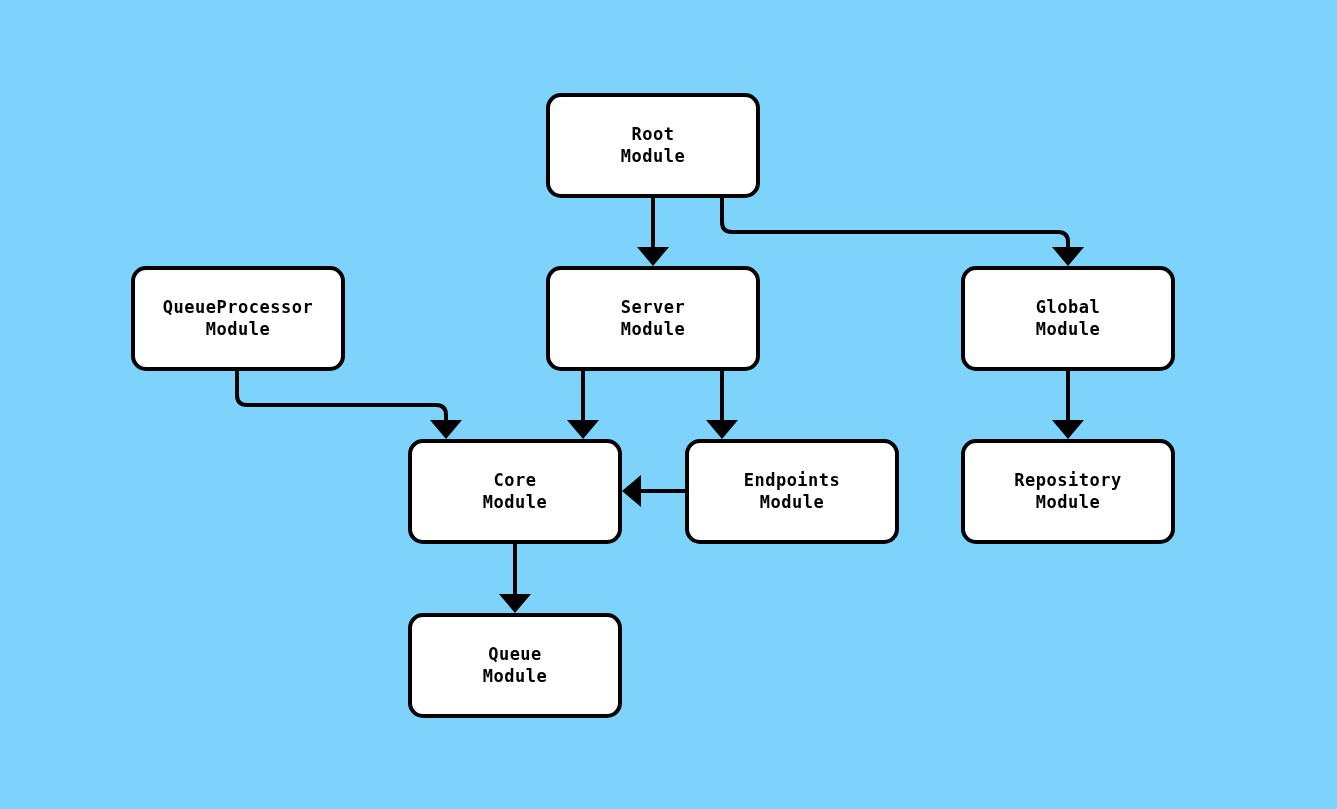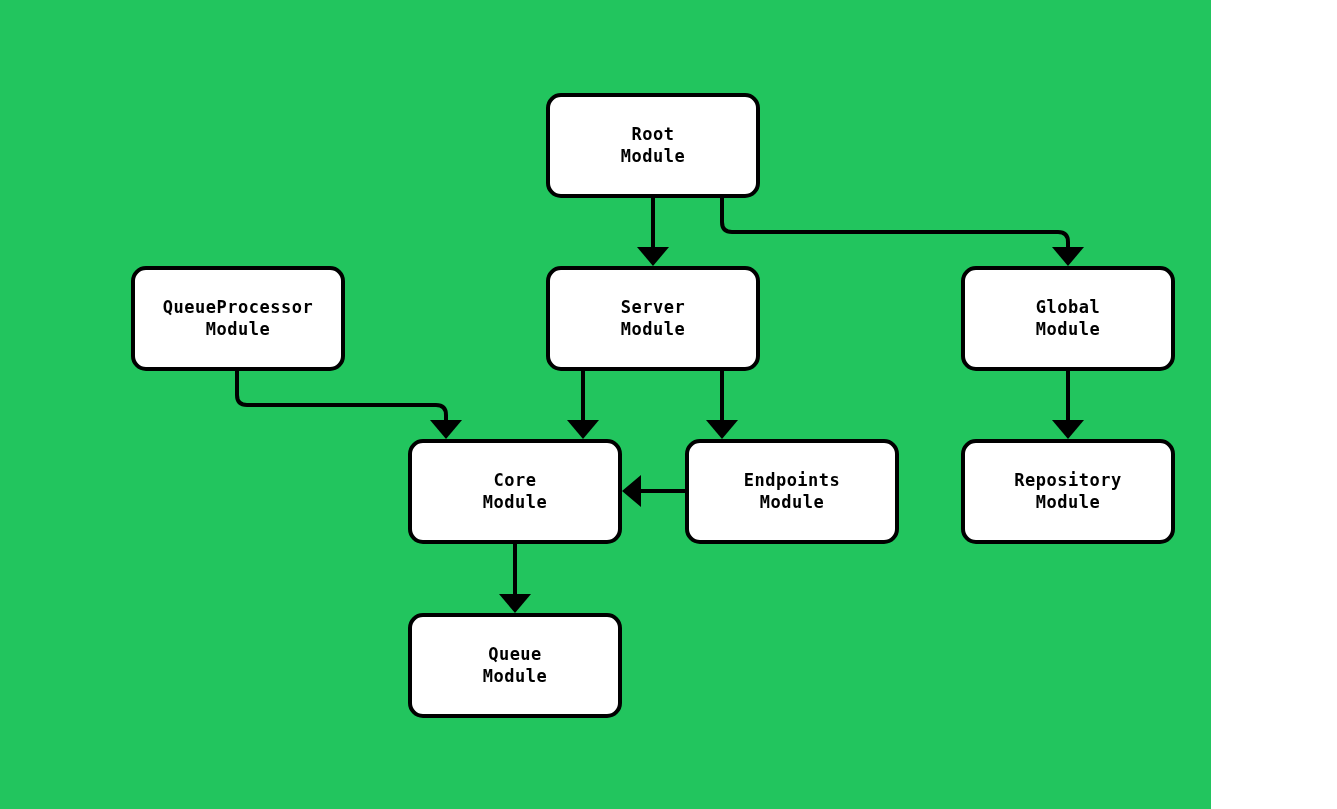--- a/index.html
+++ b/index.html
@@ -8,23 +8,23 @@
     background: #ffffff;
   }
   body {
     width: 1337px;
     height: 809px;
     overflow: hidden;
     font-family: "DejaVu Sans Mono", "Liberation Mono", monospace;
   }
   #diagram-canvas {
     position: relative;
-    width: 1211px;
+    width: 1337px;
     height: 809px;
-    background: #22c55e;
+    background: #7dd3fc;
   }
   svg.diagram-svg {
     position: absolute;
     top: 0;
     left: 0;
     width: 1337px;
     height: 809px;
     display: block;
   }
   .node-box {

